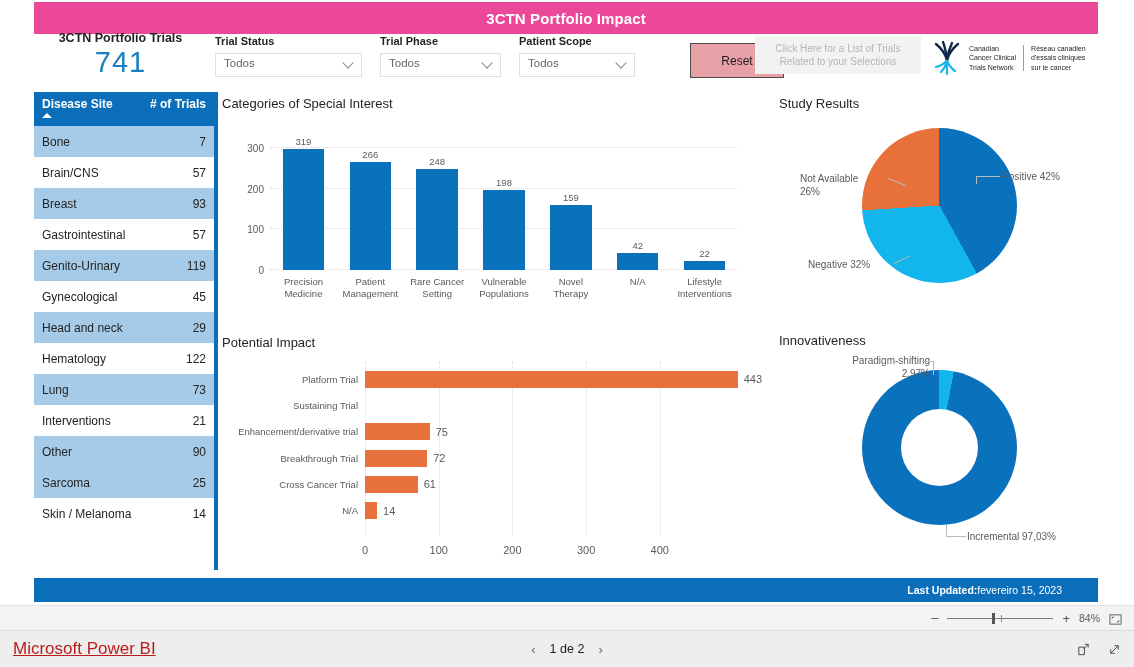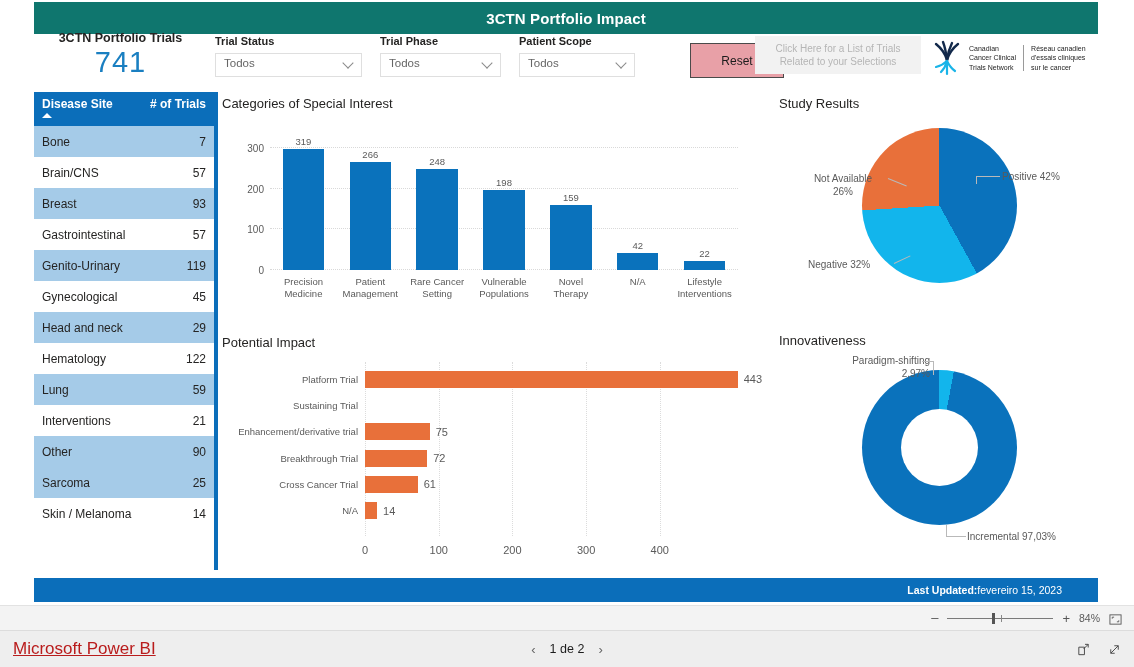--- a/index.html
+++ b/index.html
@@ -13,21 +13,21 @@
 
   
   .canvas {
     position: absolute; left: 0; top: 0; width: 1134px; height: 605px;
     background: #ffffff;
   }
 
   
   .title-bar {
     position: absolute; left: 34px; top: 2px; width: 1064px; height: 32px;
-    background: #0f766e;
+    background: #ec4899;
     display: flex; align-items: center; justify-content: center;
   }
   .title-bar .title-text {
     color: #ffffff; font-size: 15px; font-weight: bold; letter-spacing: .1px;
   }
 
   
   .kpi { position: absolute; left: 38px; top: 31px; width: 165px; text-align: center; }
   .kpi .kpi-label { font-size: 12.5px; color: #252423; font-weight: bold; }
   .kpi .kpi-value { font-size: 29px; color: #1a7fc1; font-weight: 400; line-height: 34px; letter-spacing: 1px;}
@@ -300,21 +300,21 @@
           <div class="dt-row alt">
             <span class="cell-name">Head and neck</span>
             <span class="cell-num">29</span>
           </div>
           <div class="dt-row">
             <span class="cell-name">Hematology</span>
             <span class="cell-num">122</span>
           </div>
           <div class="dt-row alt">
             <span class="cell-name">Lung</span>
-            <span class="cell-num">59</span>
+            <span class="cell-num">73</span>
           </div>
           <div class="dt-row">
             <span class="cell-name">Interventions</span>
             <span class="cell-num">21</span>
           </div>
           <div class="dt-row alt">
             <span class="cell-name">Other</span>
             <span class="cell-num">90</span>
           </div>
           <div class="dt-row alt">
@@ -466,21 +466,21 @@
           <div class="bc-tick" style="left: 221.087px;">300</div>
           <div class="bc-tick" style="left: 294.783px;">400</div>
         </div>
     </div>
 
     <div class="pie-wrap">
       <div class="pie" id="study-pie" style="background: conic-gradient(rgb(10, 114, 188) 0deg, rgb(10, 114, 188) 151.2deg, rgb(18, 181, 236) 151.2deg, rgb(18, 181, 236) 266.4deg, rgb(232, 112, 58) 266.4deg, rgb(232, 112, 58) 360deg);"></div>
       <div class="pie-lbl" style="left:232px; top:52px;">Positive 42%</div>
       <div class="leader" style="left:206px; top:58px; width:24px;"></div>
       <div class="leader" style="left:206px; top:58px; width:1px; height:8px;"></div>
-      <div class="pie-lbl" style="left:30px; top:54px; width:86px; text-align:center;">
+      <div class="pie-lbl" style="left:30px; top:54px; width:86px; text-align:left;">
         <div>Not Available</div>
         <div>26%</div>
       </div>
       <div class="leader" style="left:118px; top:60px; width:20px; transform:rotate(22deg); transform-origin:left center;"></div>
       <div class="pie-lbl" style="left:38px; top:140px;">Negative 32%</div>
       <div class="leader" style="left:124px; top:145px; width:18px; transform:rotate(-25deg); transform-origin:left center;"></div>
     </div>
 
     <div class="donut-wrap">
       <div class="donut" id="inno-donut" style="background: conic-gradient(rgb(18, 181, 236) 0deg, rgb(18, 181, 236) 10.692deg, rgb(10, 114, 188) 10.692deg, rgb(10, 114, 188) 360deg);"></div>

